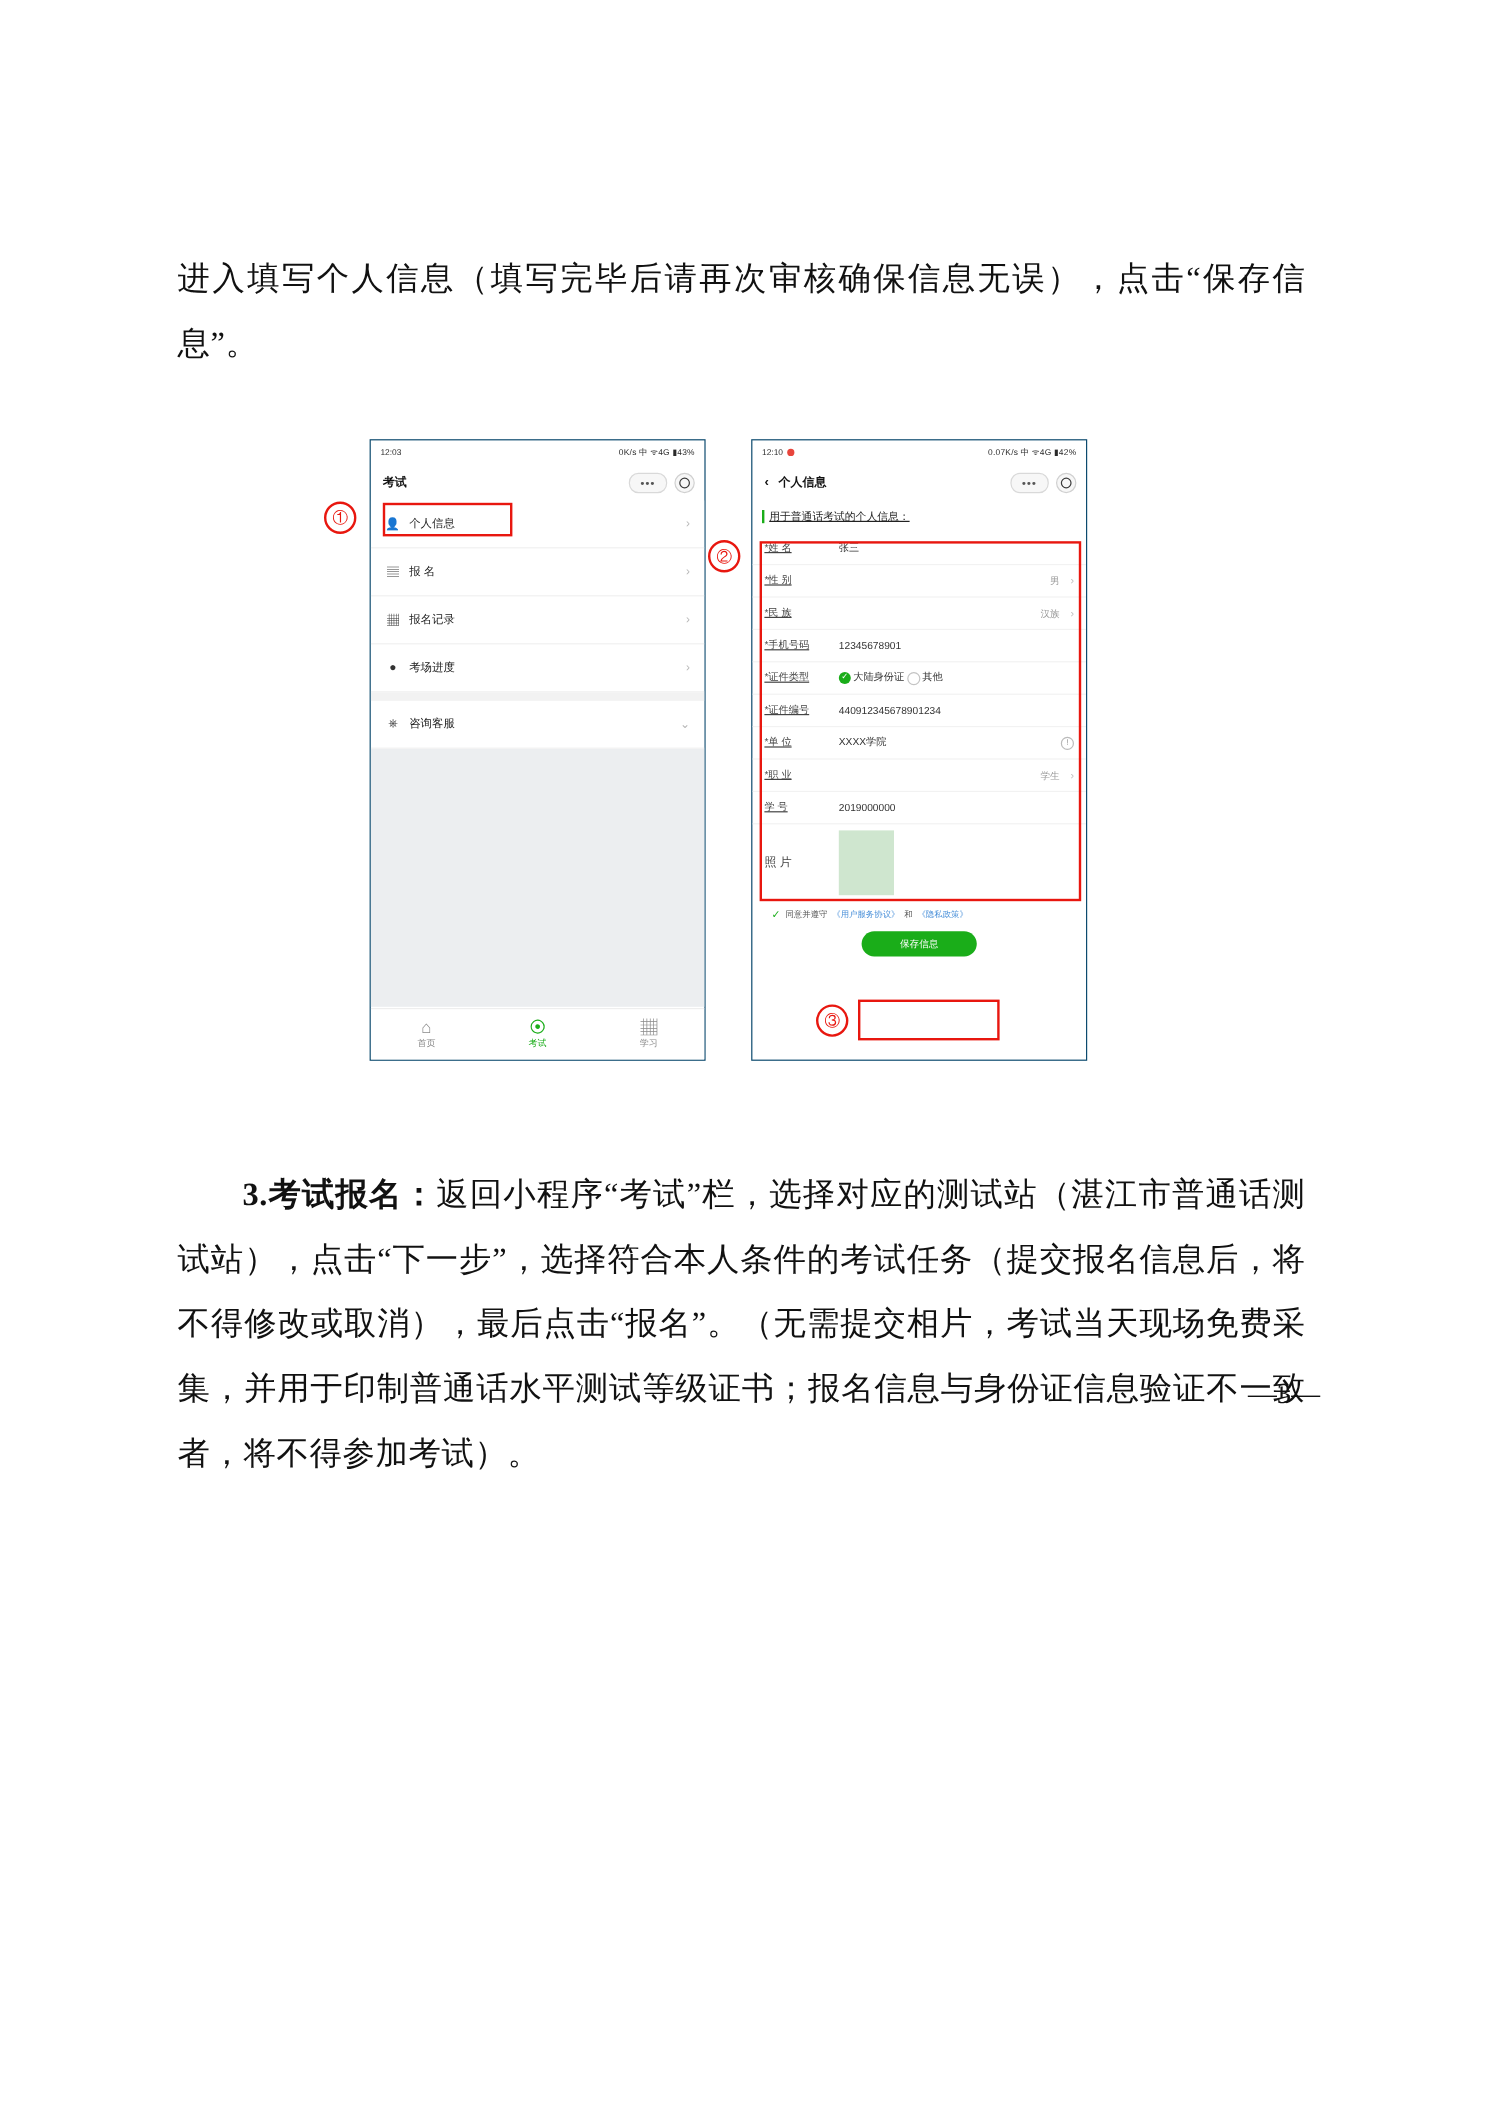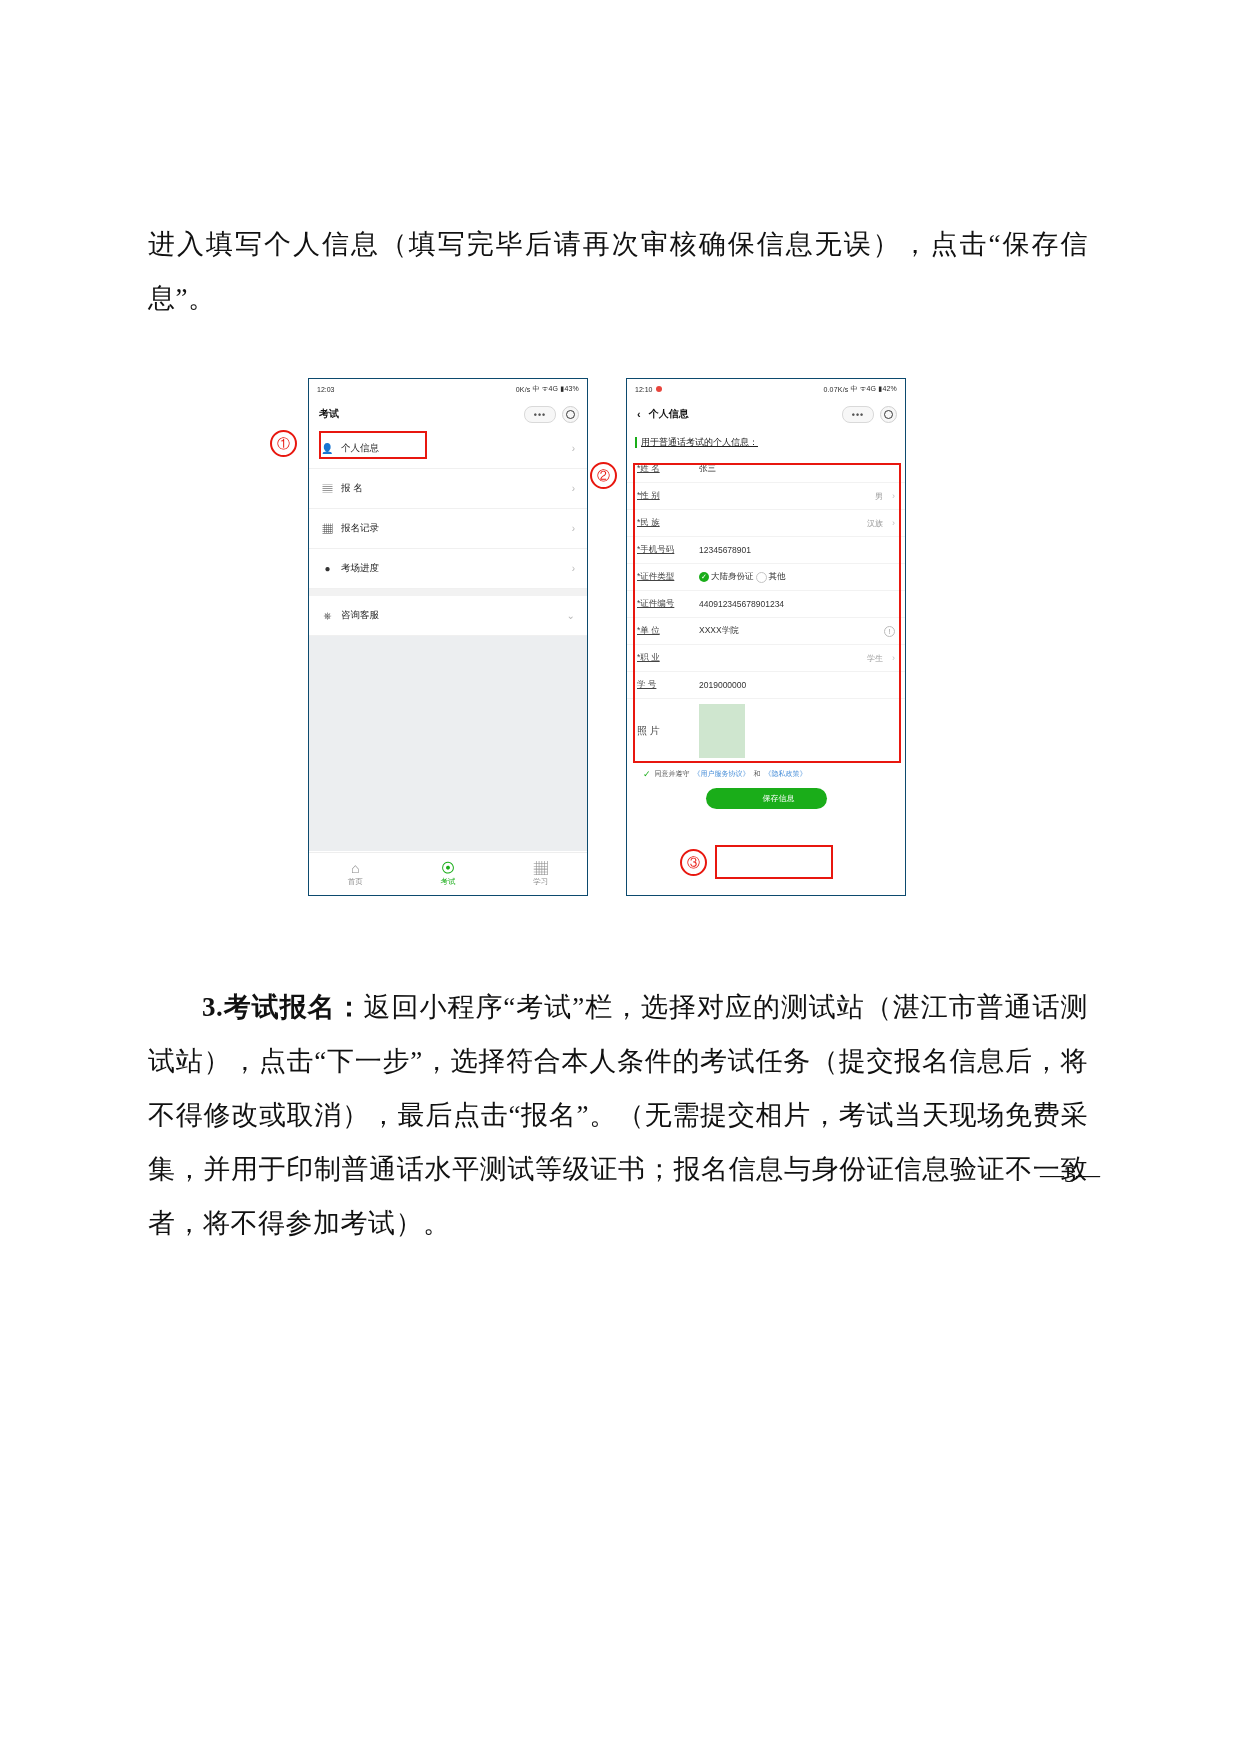--- a/index.html
+++ b/index.html
@@ -11,21 +11,21 @@
     width: 1240px;
     height: 1754px;
     position: relative;
     font-family: "Liberation Serif", "DejaVu Serif", serif;
     color: #000;
     overflow: hidden;
   }
 
   .page {
     position: absolute;
-    left: 0; top: 12px;
+    left: 0; top: 0;
     width: 1240px;
     height: 1252px;
   }
 
   
   .para {
     position: absolute;
     font-size: 27px;
     line-height: 54px;
     letter-spacing: 0.5px;
@@ -263,21 +263,21 @@
   .agree-check { color: #1aad19; font-size: 9px; }
   .agree-link { color: #4a90d9; }
   .save-btn {
     margin: 9px auto 0;
     width: 96px; height: 21px;
     border-radius: 11px;
     background: #1aad19;
     color: #fff;
     font-family: "Liberation Sans", sans-serif;
     font-size: 8px;
-    display: flex; align-items: center; justify-content: center; padding-left: 25px;
+    display: flex; align-items: center; justify-content: center;
   }
 
   
   .redbox {
     position: absolute;
     border: 2px solid #e8170f;
     box-sizing: border-box;
     pointer-events: none;
   }
   .circ-num {

